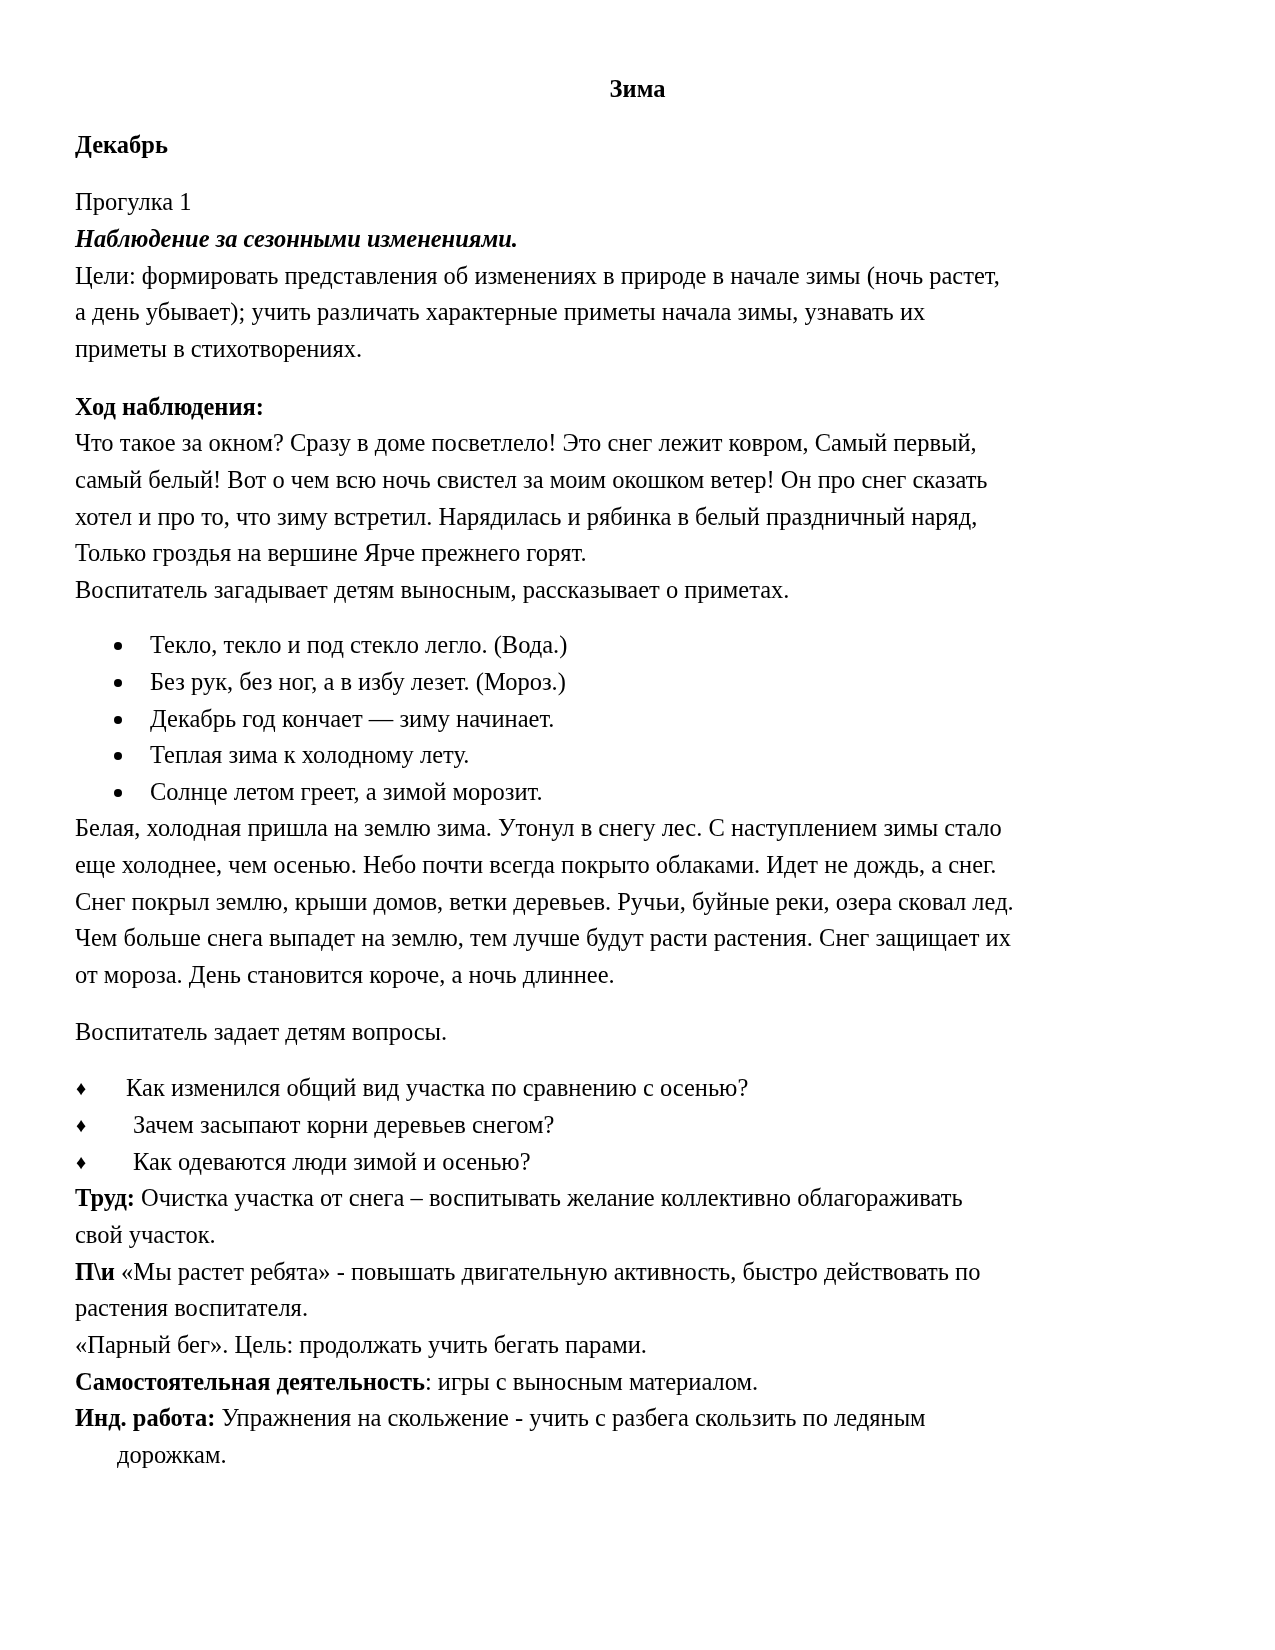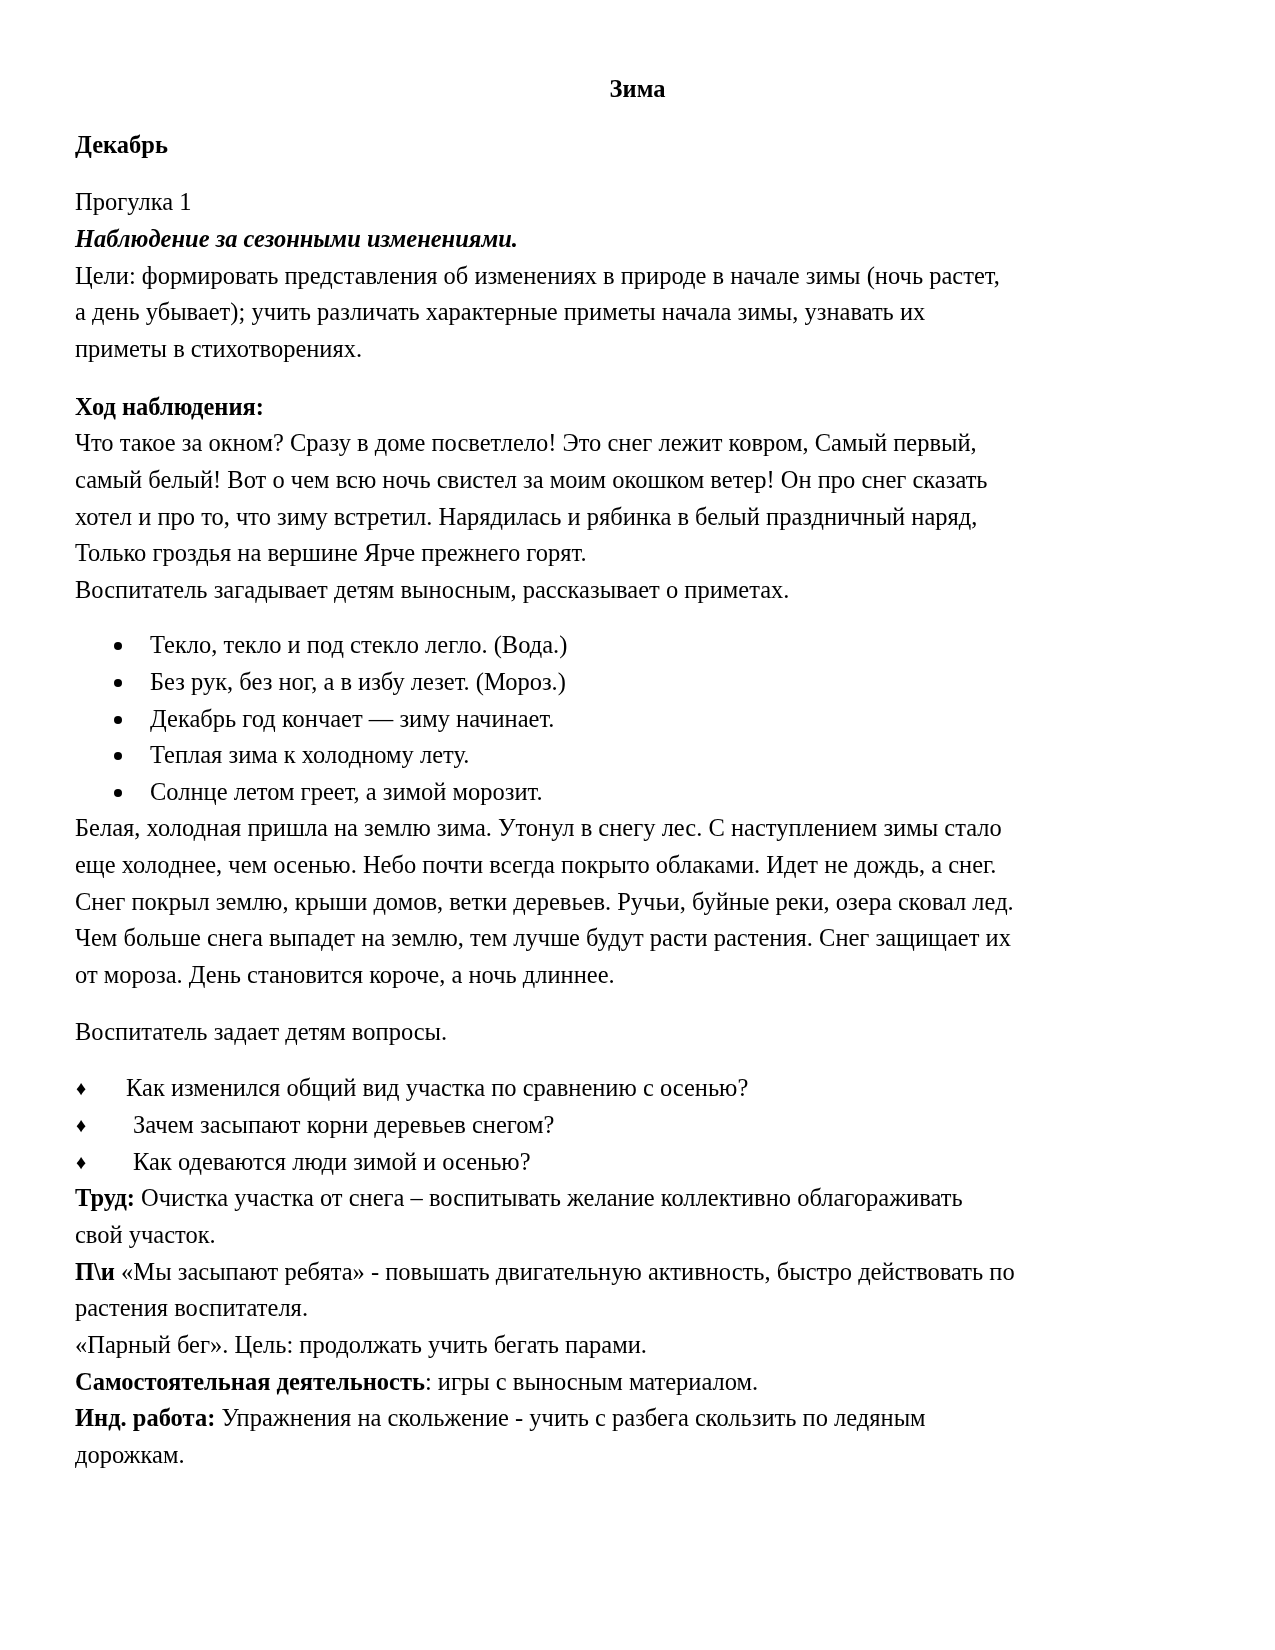--- a/index.html
+++ b/index.html
@@ -131,27 +131,27 @@
       <span class="q-text" style="left:133px;">Как одеваются люди зимой и осенью?</span>
     </div>
   </div>
 
   <div class="line" style="top:1183px;">
     <span class="bold">Труд:</span><span> Очистка участка от снега – воспитывать желание коллективно облагораживать</span>
   </div>
   <div class="line" style="top:1220px;">свой участок.</div>
 
   <div class="line" style="top:1257px;">
-    <span class="bold">П\и</span><span> «Мы засыпают ребята» - повышать двигательную активность, быстро действовать по</span>
+    <span class="bold">П\и</span><span> «Мы растет ребята» - повышать двигательную активность, быстро действовать по</span>
   </div>
   <div class="line" style="top:1293px;">растения воспитателя.</div>
   <div class="line" style="top:1330px;">«Парный бег». Цель: продолжать учить бегать парами.</div>
 
   <div class="line" style="top:1367px;">
     <span class="bold">Самостоятельная деятельность</span><span>: игры с выносным материалом.</span>
   </div>
 
   <div class="line" style="top:1403px;">
     <span class="bold">Инд. работа:</span><span> Упражнения на скольжение - учить с разбега скользить по ледяным</span>
   </div>
-  <div class="line" style="top:1440px;">дорожкам.</div>
+  <div class="line" style="top:1440px;margin-left:42px;">дорожкам.</div>
 
 </div>
 
 </body></html>

